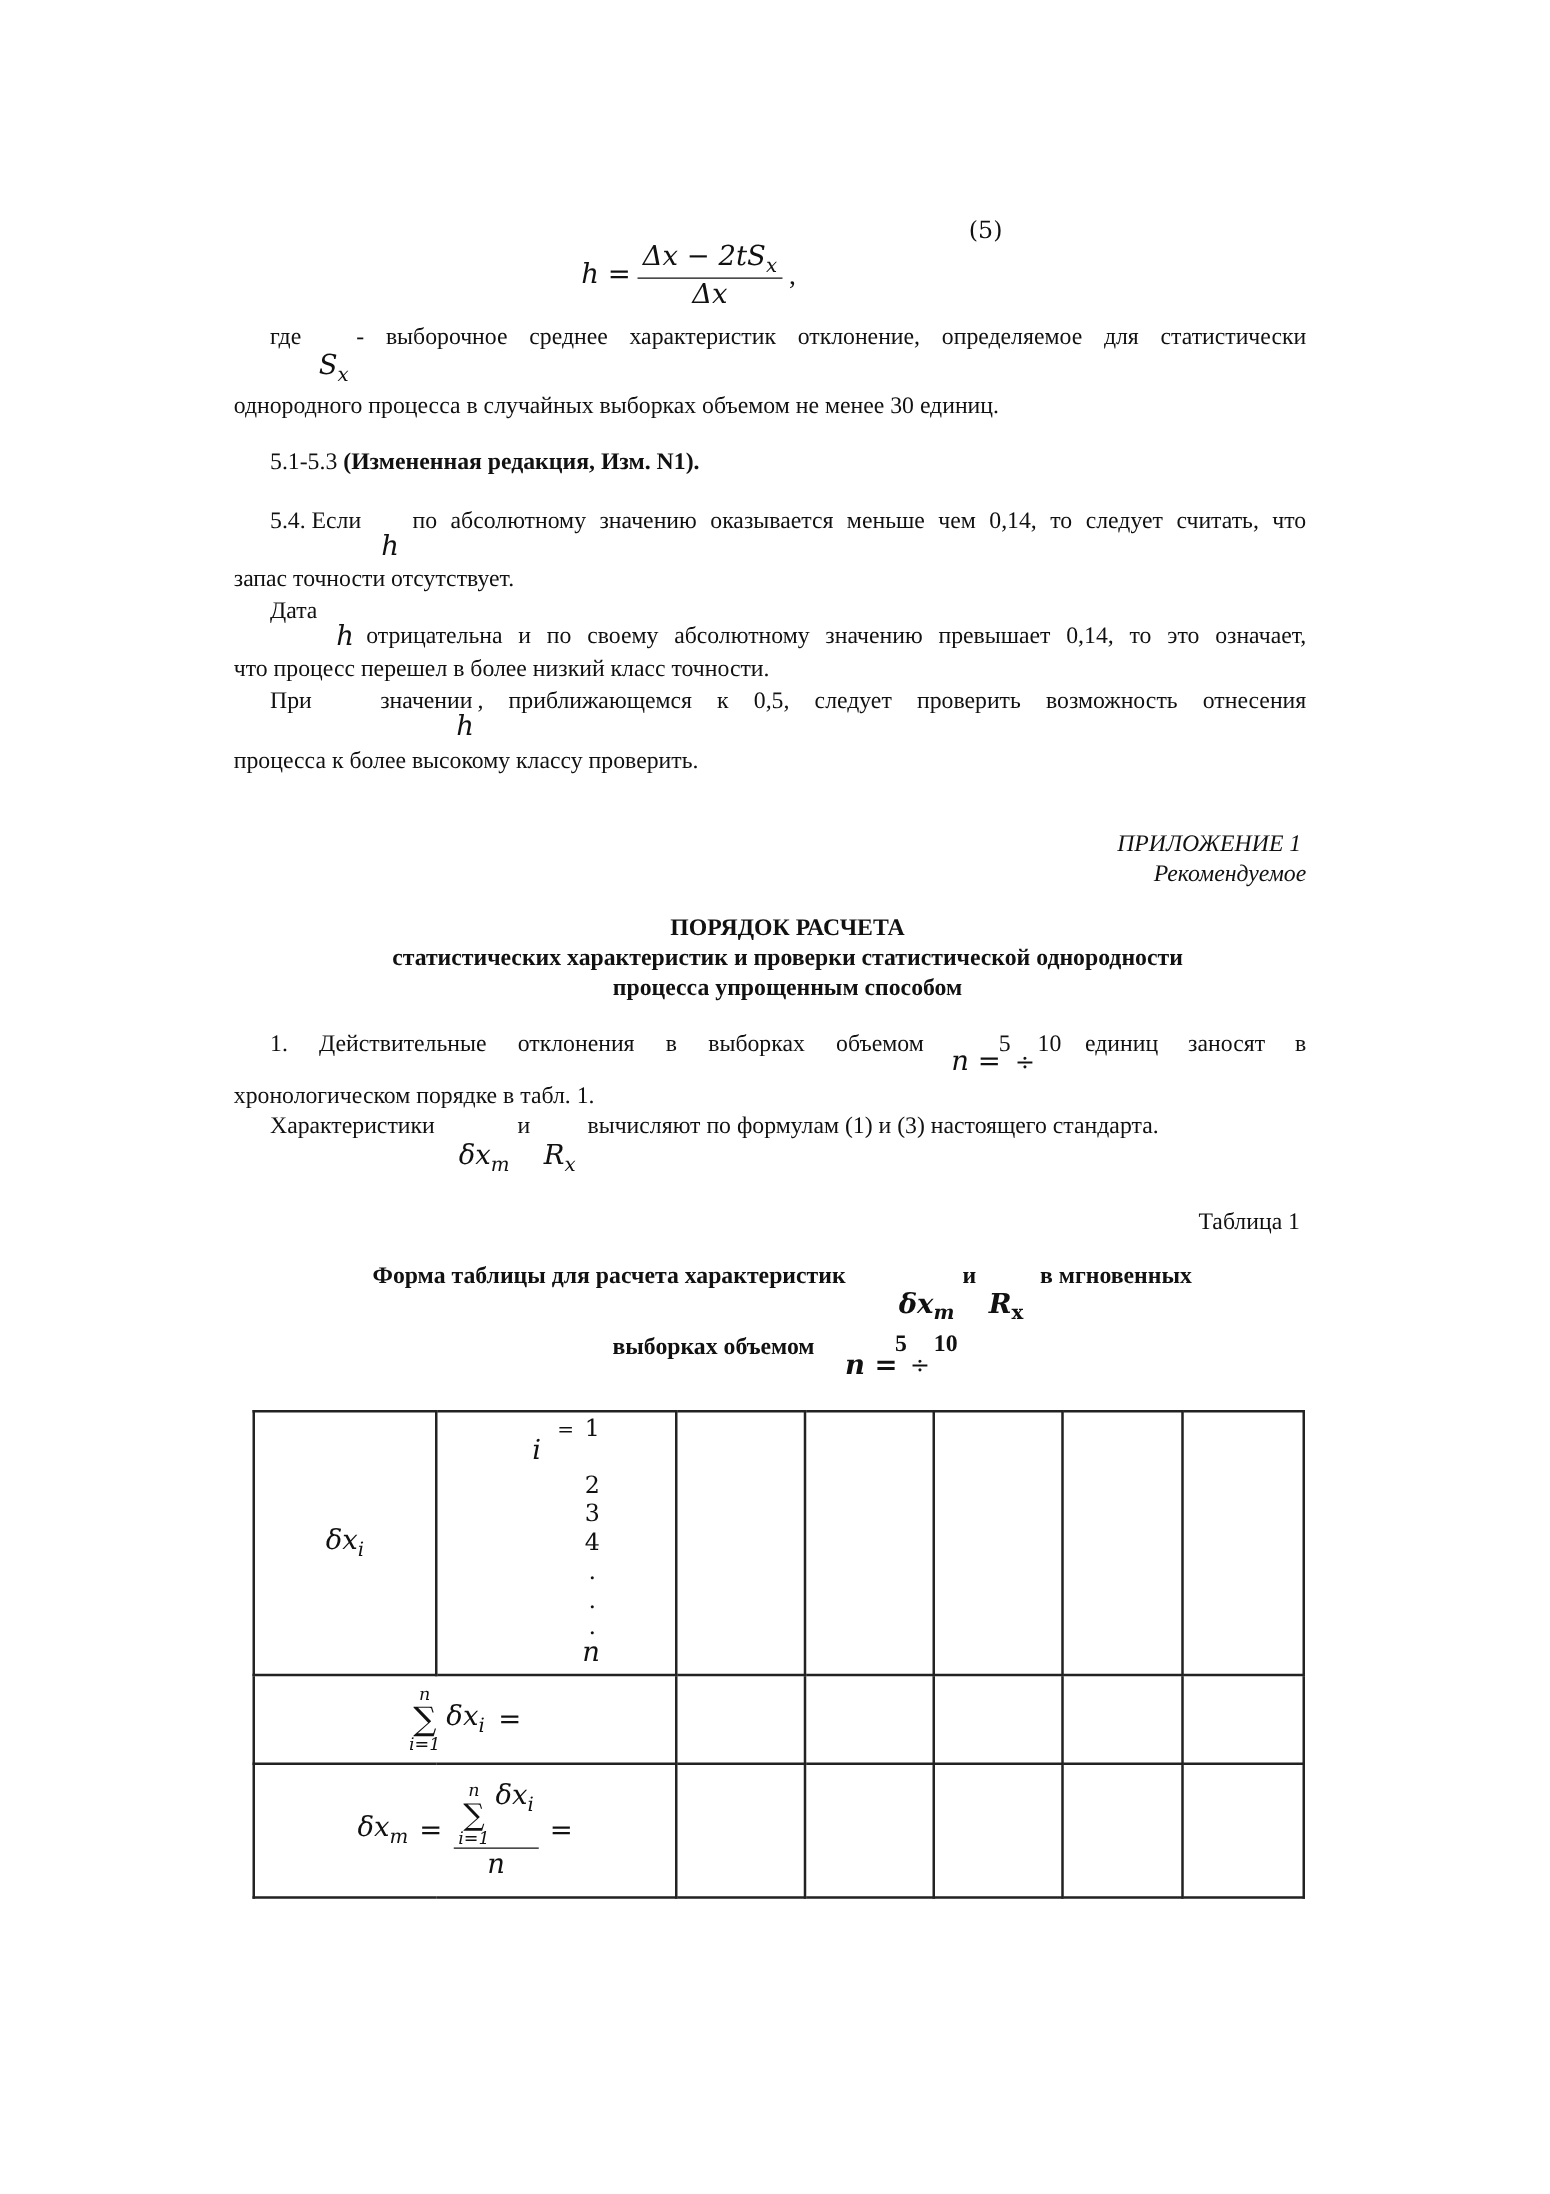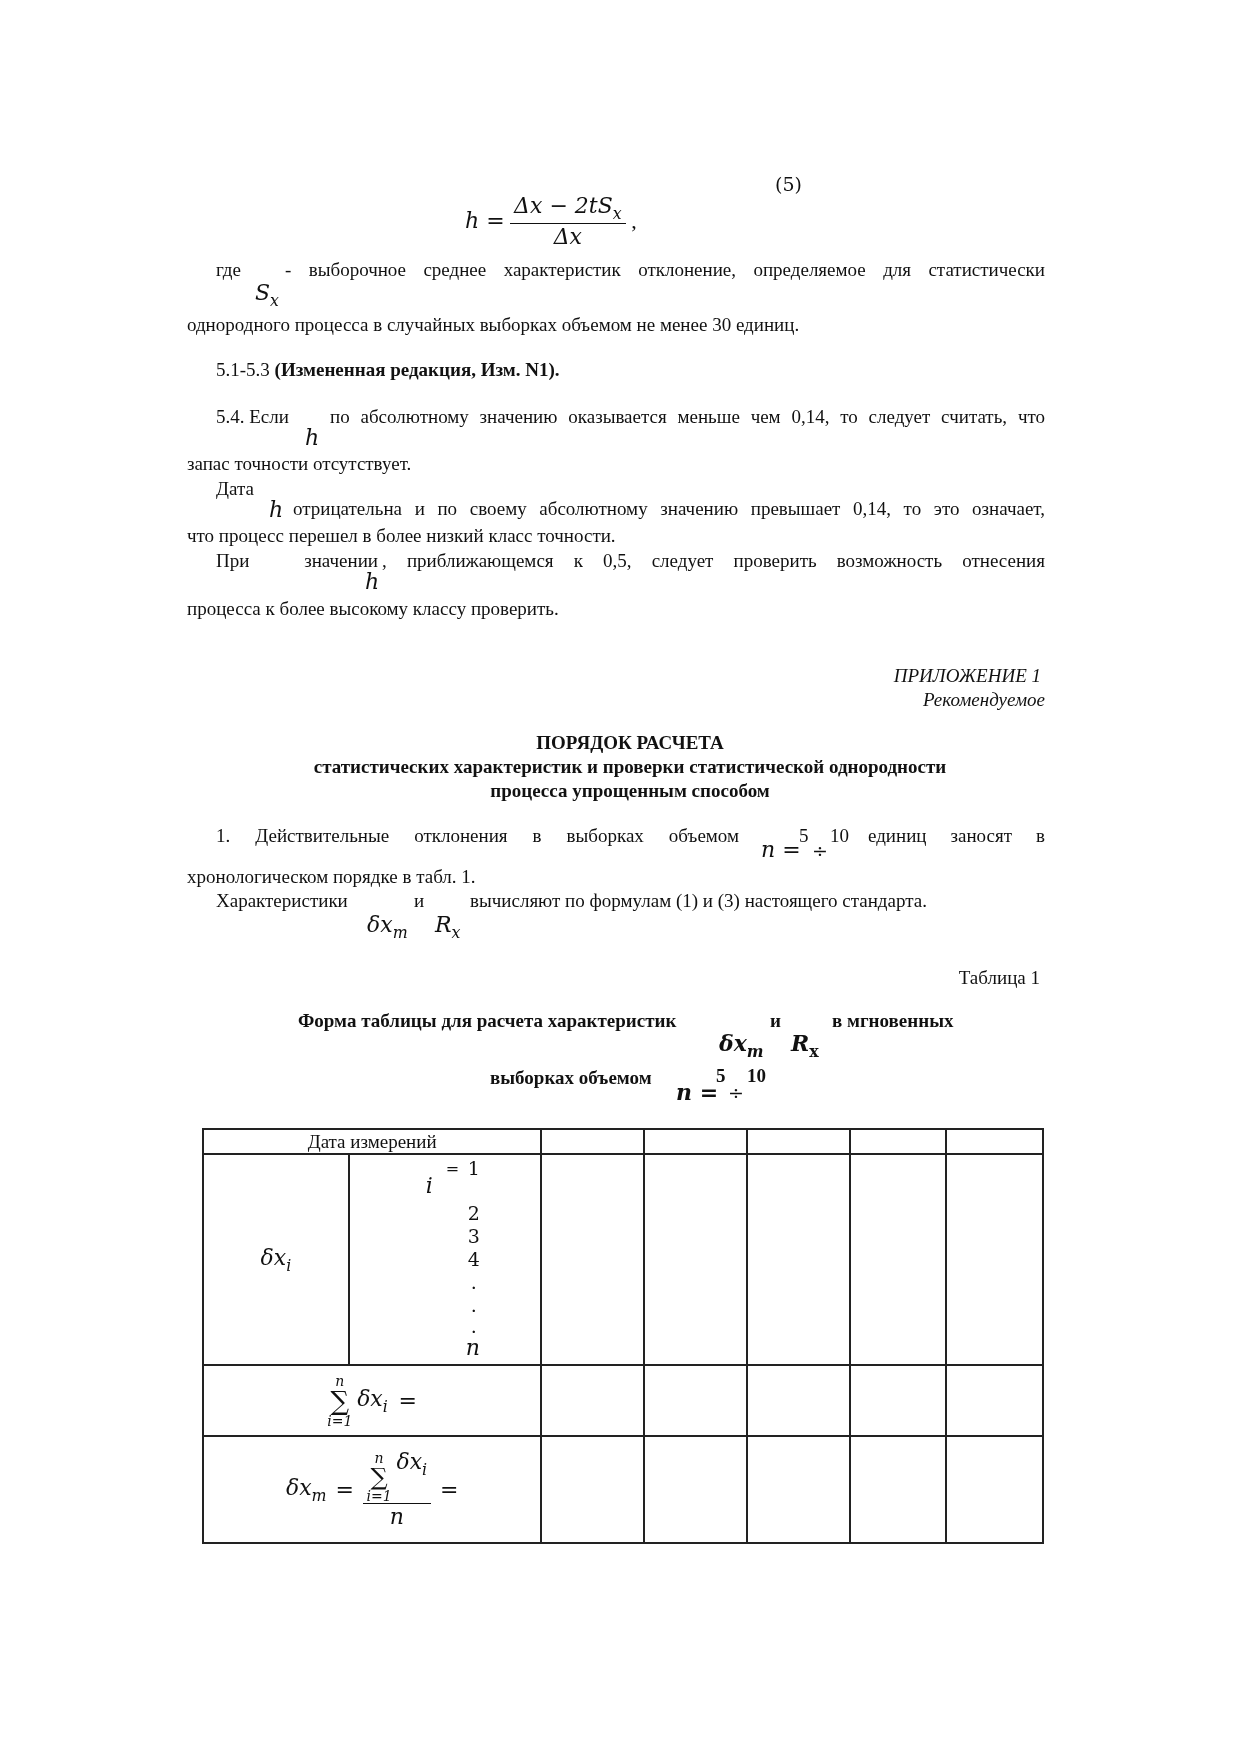--- a/index.html
+++ b/index.html
@@ -94,28 +94,20 @@
   <colgroup>
     <col style="width:146px">
       <col style="width:193px">
     <col style="width:103px">
       <col style="width:103px">
       <col style="width:104px">
       <col style="width:96px">
       <col style="width:97px">
   </colgroup>
   <tbody>
-      <tr style="height:25px;">
-    <td colspan="2">Дата измерений</td>
-    <td></td>
-    <td></td>
-    <td></td>
-    <td></td>
-    <td></td>
-  </tr>
   <tr style="height:211px;">
     <td>
       <span class="math" style="font-size:22px;"><span class="mathup">δx</span><span class="sub">i</span></span>
     </td>
     <td style="vertical-align:top; position:relative;">
       <div style="position:relative; height:205px;">
         <span class="abs math" style="left:76px; top:18px; font-size:22px;">i</span>
         <span class="abs mathup" style="left:96px; top:4px; font-size:16px;">=</span>
         <span class="abs mathup" style="left:118px; top:2px;">1</span>
         <span class="abs mathup" style="left:118px; top:47px;">2</span>

